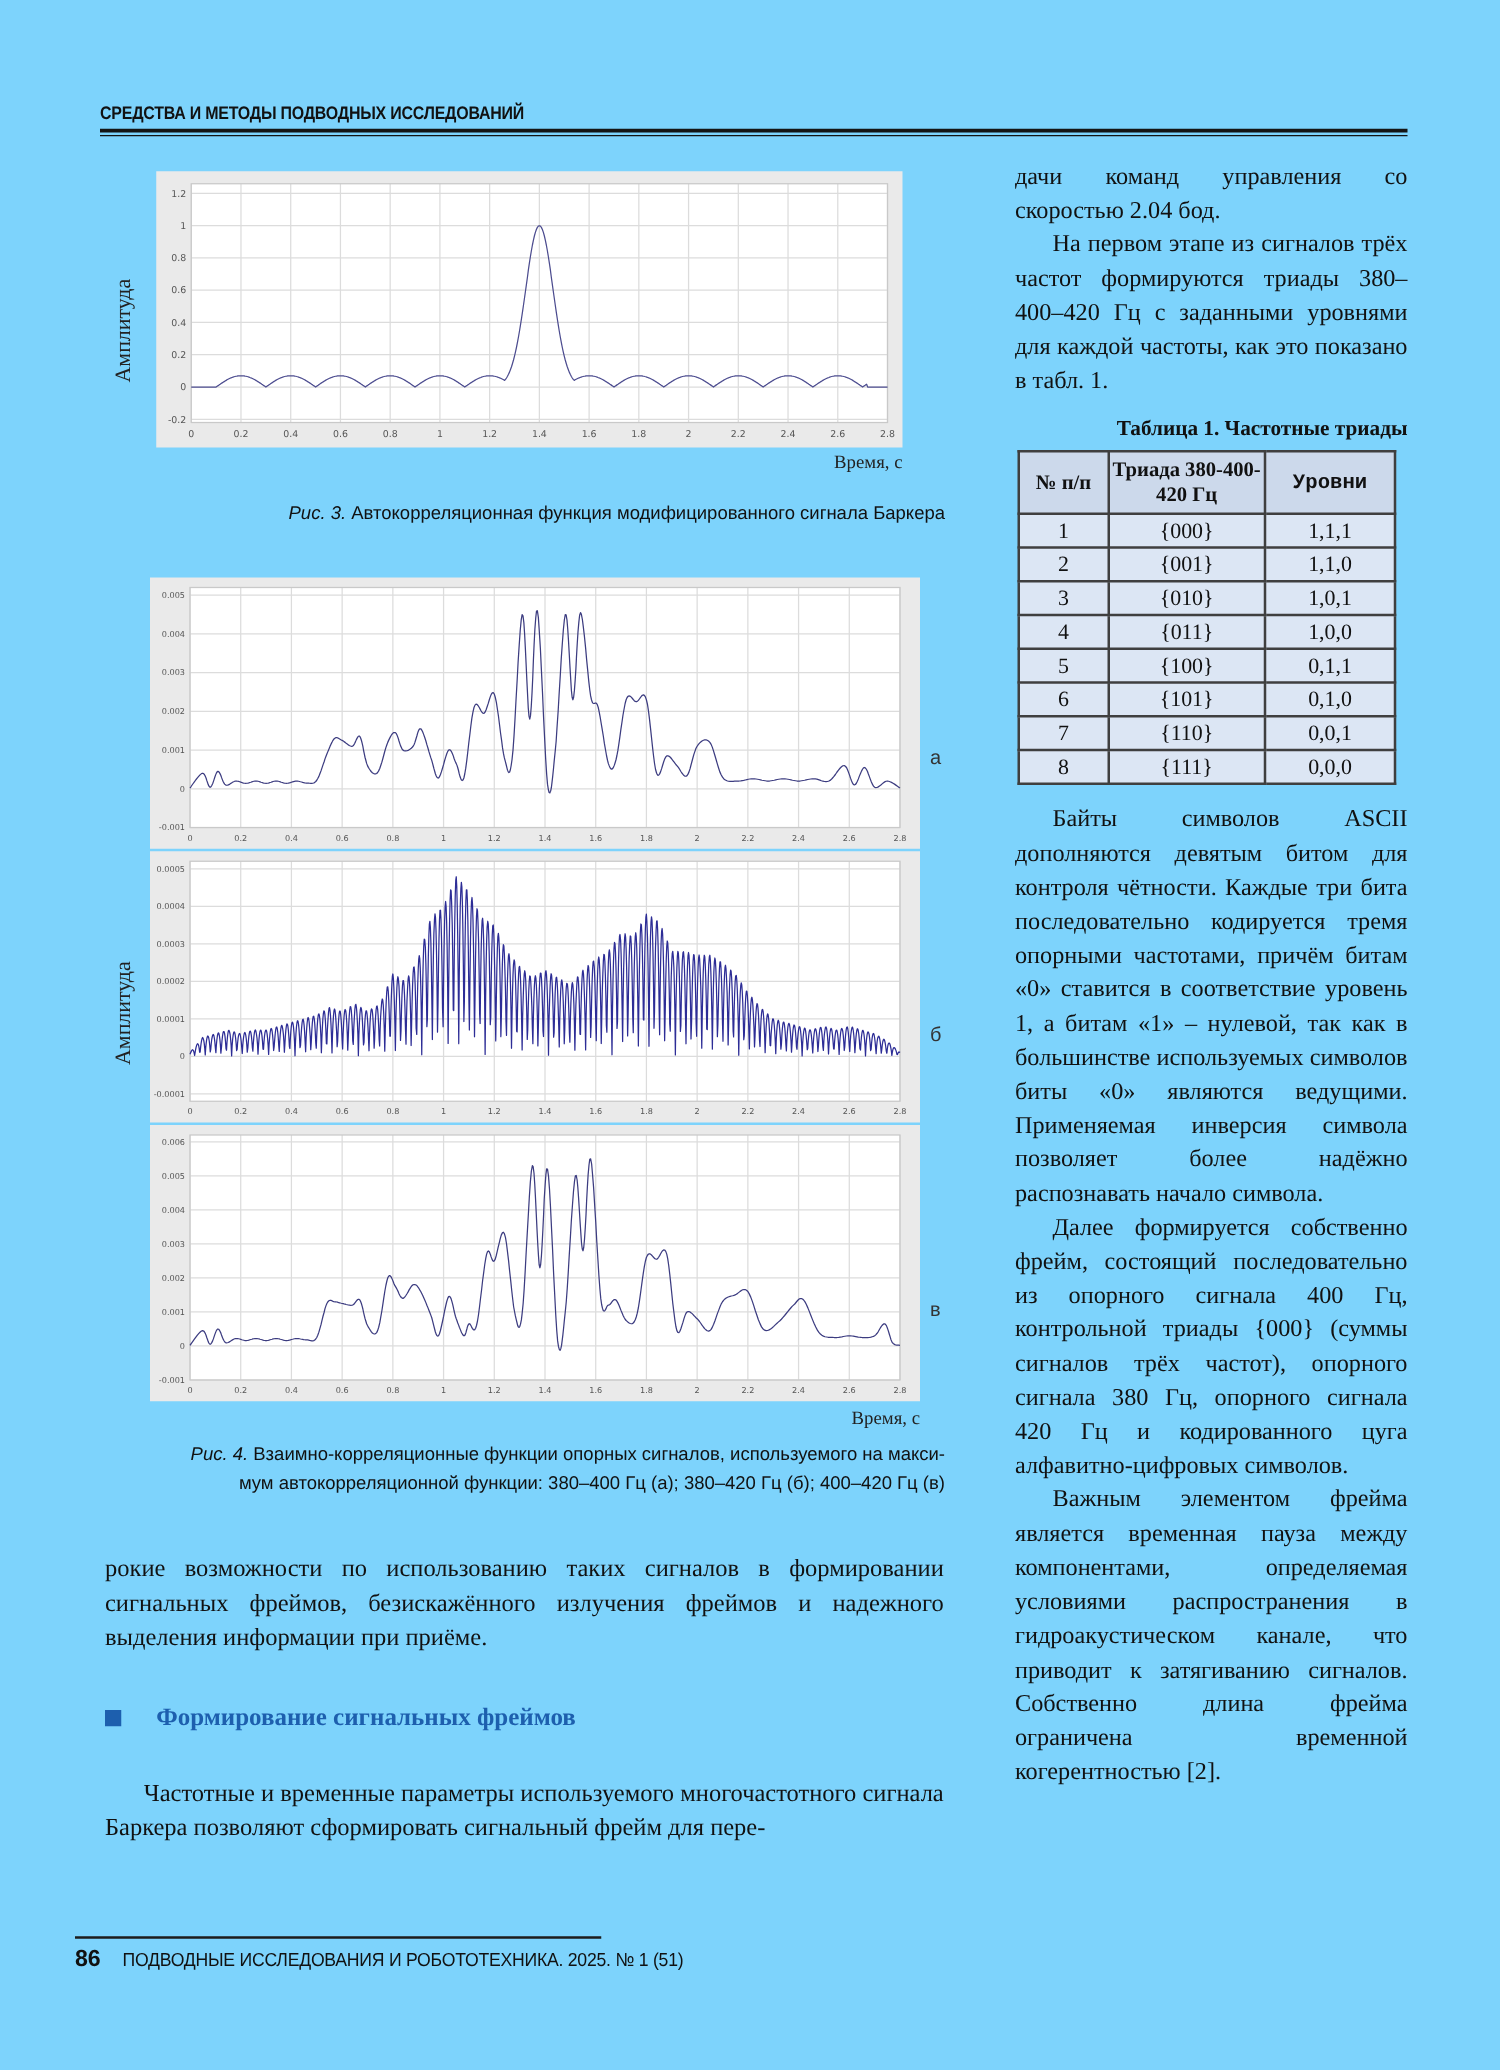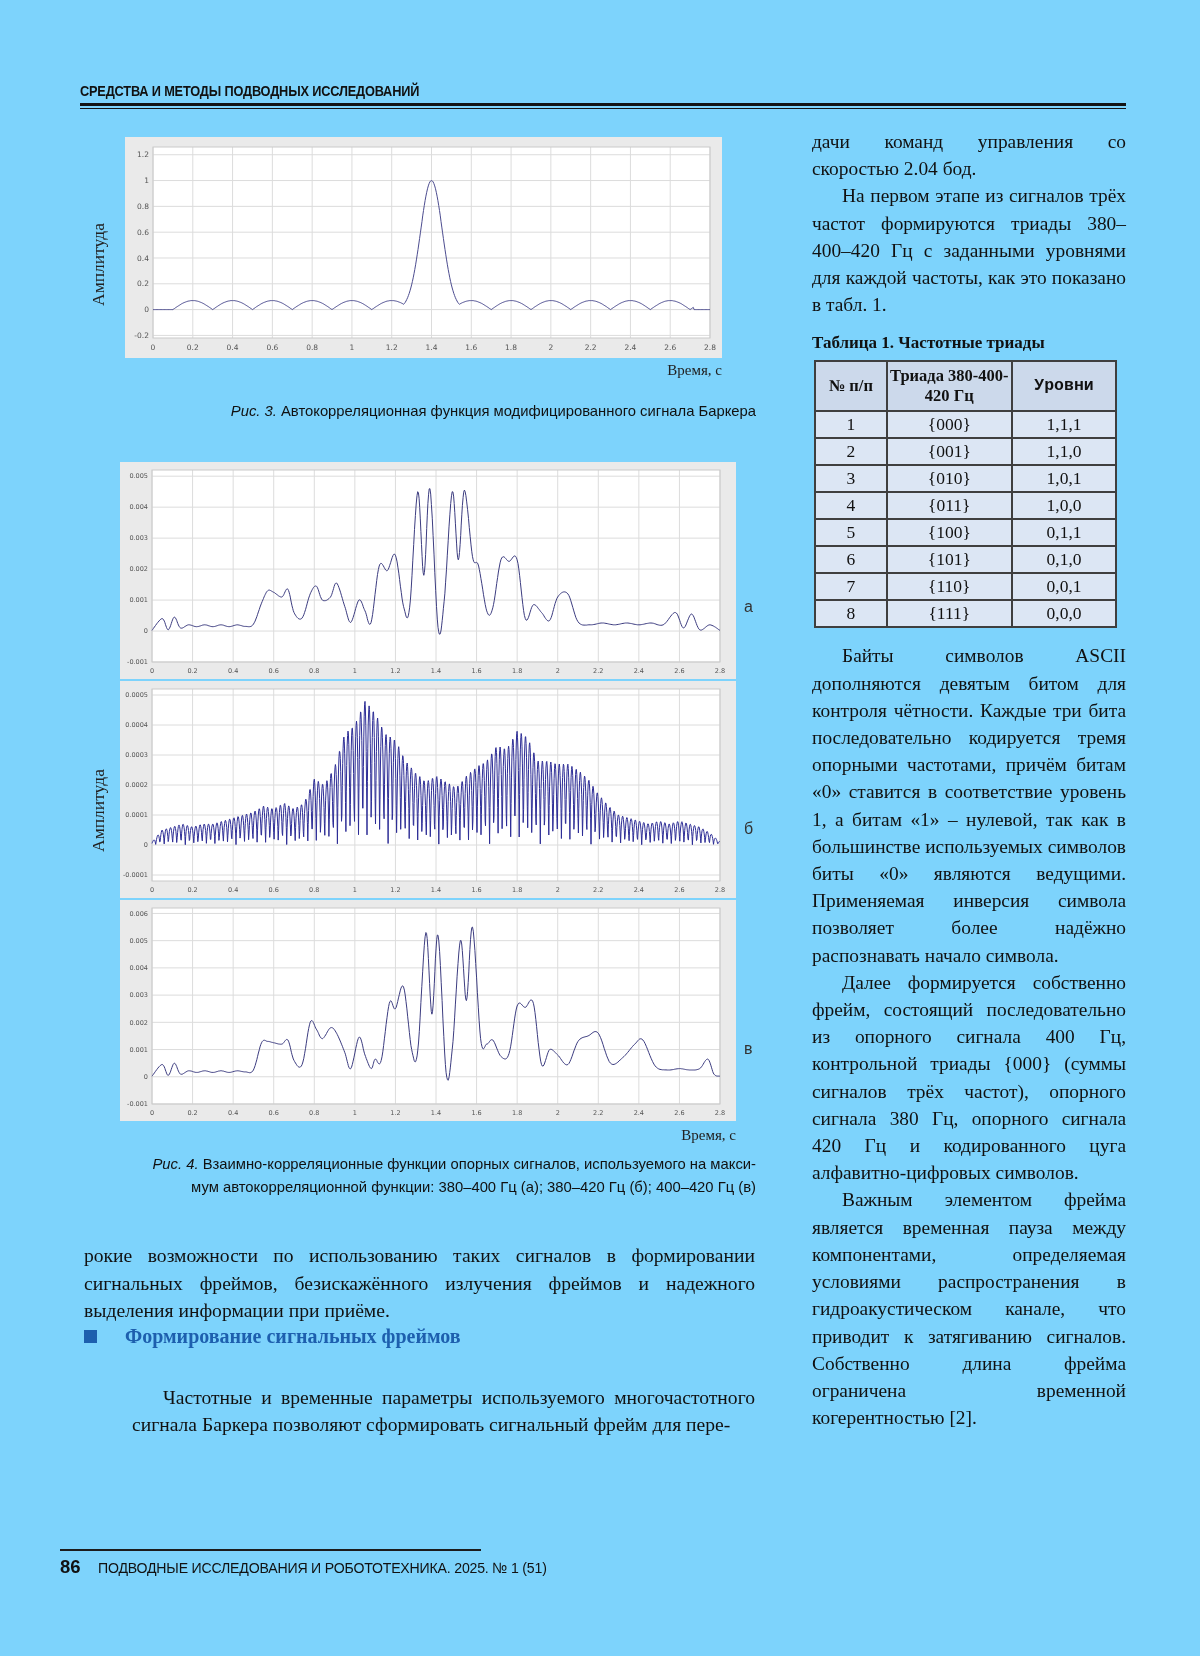--- a/index.html
+++ b/index.html
@@ -28,36 +28,36 @@
   .sub-a{left:744px;top:598px;} .sub-b{left:744px;top:820px;} .sub-c{left:744px;top:1040px;}
   .fig-caption{position:absolute;text-align:right;font-family:"Liberation Sans",sans-serif;
         font-size:14.8px;color:#111;line-height:23px;}
   .cap3{left:84px;top:400px;width:672px;}
   .cap4{left:84px;top:1153px;width:672px;}
   .fig-caption .cap-label{font-style:italic;}
   
   .right-col{position:absolute;left:812px;top:128px;width:314px;}
   .right-col p{margin:0;font-size:19.4px;line-height:27.2px;text-align:justify;}
   .right-col p.indent{text-indent:30px;}
-  .tbl-title{margin:15px 0 7px 0;text-align:left;font-weight:bold;font-size:17px;}
+  .tbl-title{margin:15px 0 7px 0;text-align:right;font-weight:bold;font-size:17px;}
   table.triads{border-collapse:collapse;margin:5px 0 14px 2px;width:303px;
         font-family:"Liberation Serif",serif;}
   table.triads th{background:var(--tbl-head,#ccd9eb);font-size:16.5px;font-weight:bold;
         border:2px solid #3f3f3f;padding:4px 2px;line-height:20px;}
   table.triads td{background:var(--tbl-row,#dce6f4);font-size:17.5px;border:2px solid #3f3f3f;
         text-align:center;height:25px;padding:0 2px;}
   table.triads{border:2.5px solid #3f3f3f;}
   
   .left-col{position:absolute;left:84px;top:1242px;width:671px;}
   .left-col p{margin:0;font-size:19.6px;line-height:27.5px;text-align:justify;}
   .left-col p.indent{text-indent:31px;}
-  .section-head{display:flex;align-items:center;}
+  .section-head{margin-top:38px;display:flex;align-items:center;}
   .section-head .sq{width:13px;height:13px;background:var(--accent,#1d5fae);flex:0 0 auto;}
   .section-head .sh-text{margin-left:28px;font-weight:bold;font-size:20px;color:var(--accent,#1d5fae);}
-  .left-col .p-bottom{margin-top:36px;margin-left:48px;}
+  .left-col .p-bottom{margin-top:36px;}
   
   .footer-rule{position:absolute;left:60px;top:1549px;width:421px;border-top:2.5px solid #1c1c1c;}
   .footer{position:absolute;left:60px;top:1556px;white-space:nowrap;}
   .footer .pg{font-family:"Liberation Sans",sans-serif;font-weight:bold;font-size:18.5px;color:#111;}
   .footer .jr{display:inline-block;margin-left:17px;font-family:"Liberation Sans",sans-serif;
         font-size:15px;letter-spacing:-0.2px;transform:scaleX(0.94);transform-origin:left center;color:#111;}
 </style>
 </head>
 <body>
 

